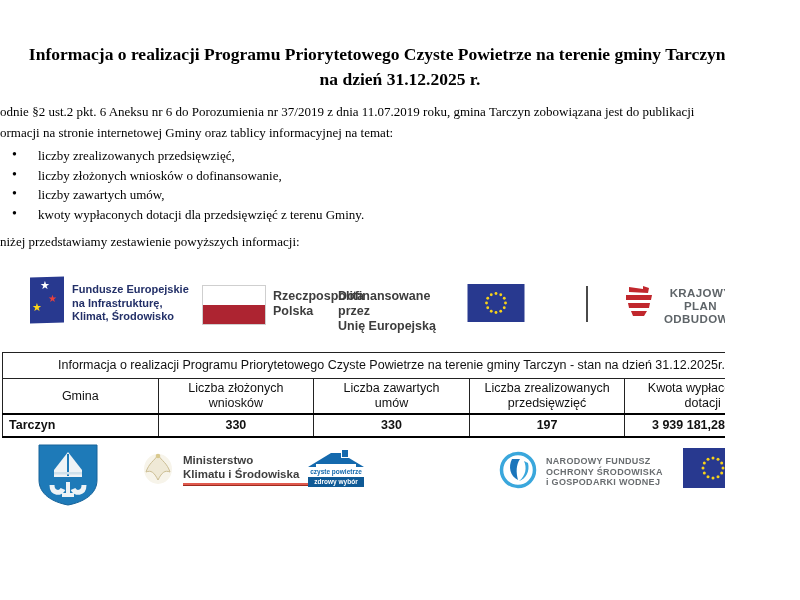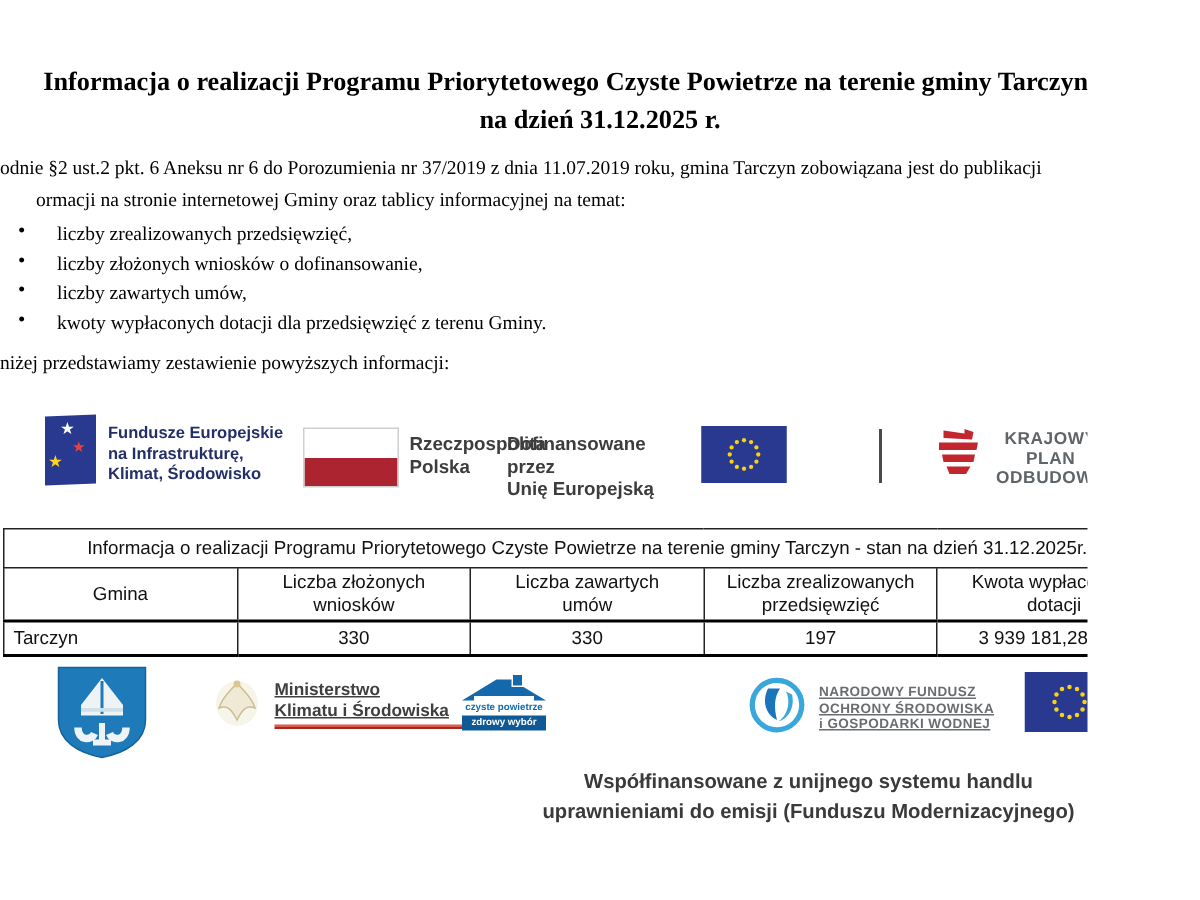--- a/index.html
+++ b/index.html
@@ -4,21 +4,21 @@
 <style>
   html,body{margin:0;padding:0;background:#fff;}
   .canvas{position:relative;width:725px;height:600px;background:#fff;overflow:hidden;
           font-family:"Liberation Serif",serif;color:#000;}
   .pre{white-space:pre-line;}
 
   .title{position:absolute;top:42px;left:-8px;width:816px;text-align:center;
          font:bold 17.5px/25px "Liberation Serif",serif;color:#000;}
   .para{position:absolute;left:0;font:13px/18px "Liberation Serif",serif;white-space:nowrap;}
   .p1{top:103px;}
-  .p2{top:124px;padding-left:24px;}
+  .p2{top:124px;}
   .note{top:233px;}
   .bullets{position:absolute;top:146px;left:12px;}
   .bullet-row{position:relative;padding-left:26px;font:13px/19.5px "Liberation Serif",serif;white-space:nowrap;}
   .bullet-row::before{content:"\2022";position:absolute;left:0;top:-1px;font-size:14px;}
 
   
   .fe-flag{position:absolute;left:30px;top:277px;width:34px;height:46px;background:#28398f;transform:skewY(-2deg);}
   .fe-star{position:absolute;font-family:"DejaVu Sans",sans-serif;line-height:1;}
   .st-w{left:40px;top:280px;font-size:11px;color:#fff;}
   .st-r{left:48px;top:294px;font-size:10px;color:#e8413e;}
@@ -33,37 +33,37 @@
   .band-divider{position:absolute;left:586px;top:286px;width:2px;height:36px;background:#4a4a4a;}
   .kpo-eagle{position:absolute;left:623px;top:286px;}
   .kpo-text{position:absolute;left:664px;top:287px;font:bold 11.5px/13px "Liberation Sans",sans-serif;color:#5e6468;letter-spacing:.4px;text-align:center;}
 
   
   table.summary{position:absolute;left:2px;top:352px;width:779px;border-collapse:collapse;
                 font-family:"Liberation Sans",sans-serif;color:#111;table-layout:fixed;}
   table.summary td{border:1px solid #222;font-size:12.5px;line-height:15px;text-align:center;vertical-align:middle;padding:2px 3px;}
   td.cap{height:21px;}
   tr.hdr td{height:29px;}
-  tr.data td{font-weight:normal;border-top:2px solid #000;border-bottom:2px solid #000;height:17px;}
+  tr.data td{font-weight:bold;border-top:2px solid #000;border-bottom:2px solid #000;height:17px;}
   tr.data td.gmina{text-align:left;padding-left:6px;}
   .w0{width:66px;} .w1{width:126px;margin-top:24px;} .w2{width:105px;} .w3{width:183px;border-radius:15px;} .w4{width:299px;}
 
   
   .herb{position:absolute;left:38px;top:444px;}
   .min-eagle{position:absolute;left:140px;top:450px;}
-  .min-text{position:absolute;left:183px;top:453px;font:bold 11.5px/14px "Liberation Sans",sans-serif;color:#3f3f3f;text-decoration:underline;}
+  .min-text{position:absolute;left:183px;top:453px;font:bold 11.5px/14px "Liberation Sans",sans-serif;color:#3f3f3f;}
   .min-underline{position:absolute;left:183px;top:483px;width:148px;height:3px;
                  background:linear-gradient(180deg,#e05a4e 0 60%,#9e2b1f 60% 100%);}
   .cp-roof{position:absolute;left:308px;top:450px;}
   .cp-line1{position:absolute;left:308px;top:468px;width:56px;text-align:center;
             font:bold 6.5px/8px "Liberation Sans",sans-serif;color:#1469ad;}
   .cp-band{position:absolute;left:308px;top:477px;width:56px;height:10px;background:#0f5a96;
            text-align:center;font:bold 6.5px/10px "Liberation Sans",sans-serif;color:#fff;}
   .nfos-logo{position:absolute;left:498px;top:450px;}
-  .nfos-text{position:absolute;left:546px;top:456px;font:bold 9px/10.5px "Liberation Sans",sans-serif;color:#696d70;letter-spacing:.3px;text-decoration:underline;}
+  .nfos-text{position:absolute;left:546px;top:456px;font:bold 9px/10.5px "Liberation Sans",sans-serif;color:#696d70;letter-spacing:.3px;}
   .eu-flag-bottom{position:absolute;left:683px;top:448px;}
 
   .footer{position:absolute;left:277px;top:511px;width:524px;text-align:center;
           font:bold 13.5px/20px "Liberation Sans",sans-serif;color:#3a3a3a;}
 </style>
 </head>
 <body>
 
 <svg width="0" height="0" style="position:absolute">
   <defs>
@@ -191,16 +191,14 @@
     <path d="M26 11 C29 17 28 26 21 31 C28 29 32 21 30 13 Z" fill="#3aa7dc"></path>
   </svg>
   <div class="nfos-text pre">NARODOWY FUNDUSZ
 OCHRONY ŚRODOWISKA
 i GOSPODARKI WODNEJ</div>
 
   <svg class="eu-flag-bottom" width="60" height="40" viewBox="0 0 60 40">
       <use href="#euflag"></use>
     </svg>
 
-  <div class="footer pre">Współfinansowane z unijnego systemu handlu
-uprawnieniami do emisji (Funduszu Modernizacyjnego)</div>
 
 </div>
 
 </body></html>

